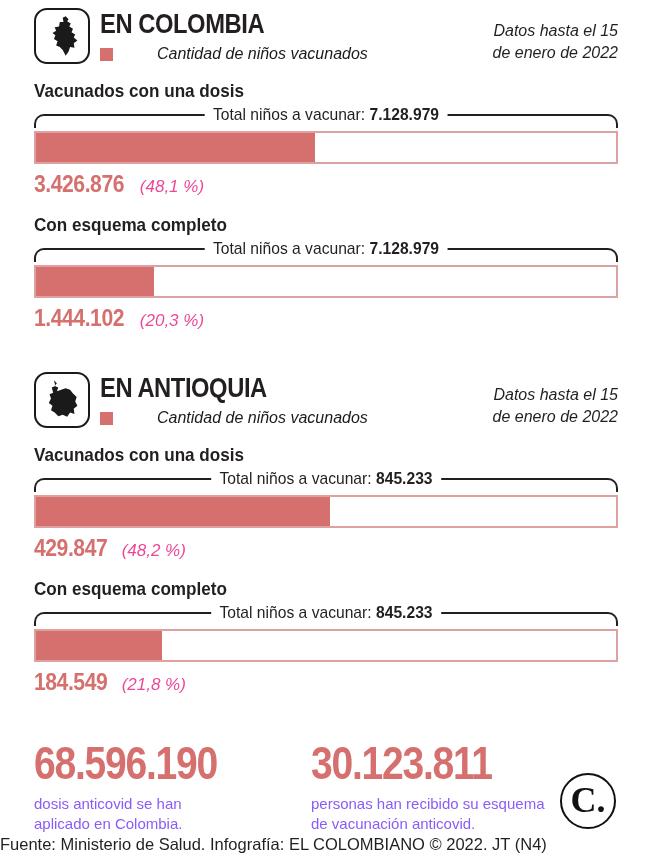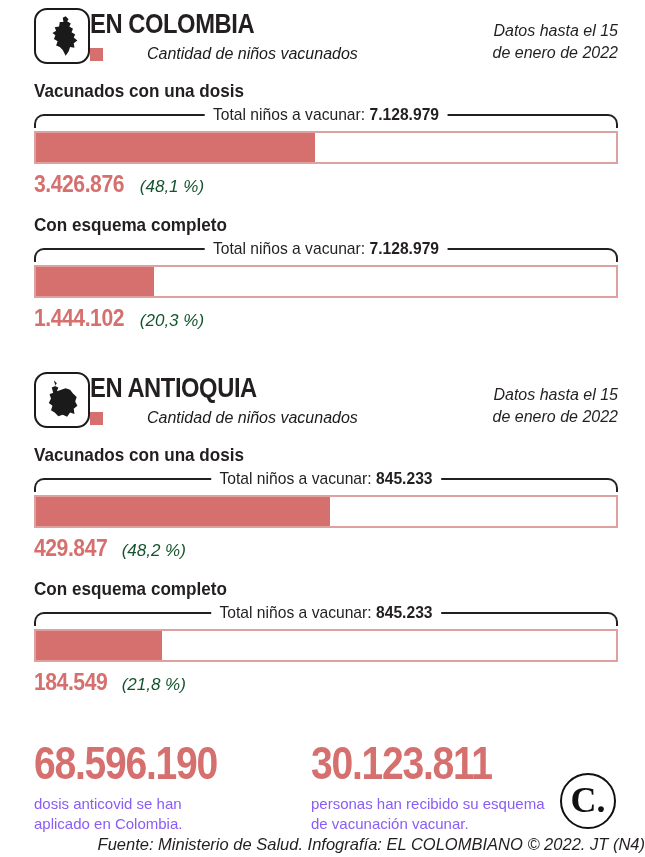--- a/index.html
+++ b/index.html
@@ -14,21 +14,21 @@
 
   
   .sec-header { display: flex; align-items: flex-start; }
   .icon-box {
     width: 56px; height: 56px; flex: 0 0 56px;
     border: 2px solid #1a1a1a; border-radius: 13px;
     display: flex; align-items: center; justify-content: center;
     background: #fff;
   }
   .icon-box svg { display: block; }
-  .title-block { flex: 1 1 auto; padding-top: 2px; }
+  .title-block { flex: 1 1 auto; padding-left: 10px; padding-top: 2px; }
   .sec-title {
     font-size: 27px; font-weight: 700; letter-spacing: -0.5px;
     display: inline-block; transform: scaleX(0.88); transform-origin: 0 50%;
     line-height: 1.05;
   }
   .legend-row { display: flex; align-items: center; margin-top: 7px; gap: 35px; }
   .legend-swatch { width: 13px; height: 13px; background: var(--accent, #d5706f); flex: 0 0 13px; }
   .legend-label { font-style: italic; font-size: 16px; margin-left: 9px; color: #1a1a1a; }
   .date-note {
     text-align: right; font-style: italic; font-size: 16px; line-height: 1.35;
@@ -55,21 +55,21 @@
   .bar-track {
     margin-top: 3px; height: 33px;
     border: 2px solid #dfa0a0; background: #fff;
   }
   .bar-fill { height: 100%; background: var(--accent, #d5706f); width: 0; }
   .value-row { display: flex; align-items: baseline; margin-top: 7px; }
   .value-num {
     color: var(--accent, #d5706f); font-weight: 700; font-size: 23px; letter-spacing: -0.5px;
     display: inline-block; transform: scaleX(0.92); transform-origin: 0 50%;
   }
-  .value-pct { font-style: italic; font-size: 17px; margin-left: 8px; color: #14532d; }
+  .value-pct { font-style: italic; font-size: 17px; margin-left: 8px; color: #ec4899; }
 
   .sec-gap { margin-top: 40px; }
   .chart-gap { margin-top: 14px; }
 
   
   .summary { display: flex; align-items: flex-end; margin-top: 44px; }
   .sum-col.left { width: 237px; flex: 0 0 237px; }
   .sum-divider { border-left: 2px solid #231f20; margin-right: 38px; }
   .sum-col.right { flex: 1 1 auto; }
   .big-num {
@@ -81,21 +81,21 @@
   
   .logo-circle {
     position: absolute; right: 29px; bottom: 28px;
     width: 56px; height: 56px; border: 2.5px solid #111; border-radius: 50%;
     display: flex; align-items: center; justify-content: center;
     font-family: "Liberation Serif", serif; font-weight: 700; font-size: 36px;
     color: #111; background: #fff; padding-bottom: 3px;
   }
   .footer {
     position: absolute; left: 0; right: 0; bottom: 3px;
-    text-align: right; font-size: 16.5px; color: #231f20; font-style: italic;
+    text-align: left; font-size: 16.5px; color: #231f20;
   }
 </style>
 </head>
 <body>
 
 <div class="page">
 
   <div class="sec-header">
     <div class="icon-box">
       <svg viewBox="0 0 60 60" width="44" height="44" aria-hidden="true">
@@ -196,21 +196,21 @@
       <div class="sum-desc">
         <div>dosis anticovid se han</div>
         <div>aplicado en Colombia.</div>
       </div>
     </div>
     <div class="sum-divider"></div>
     <div class="sum-col right">
       <div class="big-num">30.123.811</div>
       <div class="sum-desc">
         <div>personas han recibido su esquema</div>
-        <div>de vacunación vacunar.</div>
+        <div>de vacunación anticovid.</div>
       </div>
     </div>
   </div>
 
   <div class="logo-circle">C.</div>
 
   <div class="footer">Fuente: Ministerio de Salud. Infografía: EL COLOMBIANO © 2022. JT (N4)</div>
 
 </div>
 

